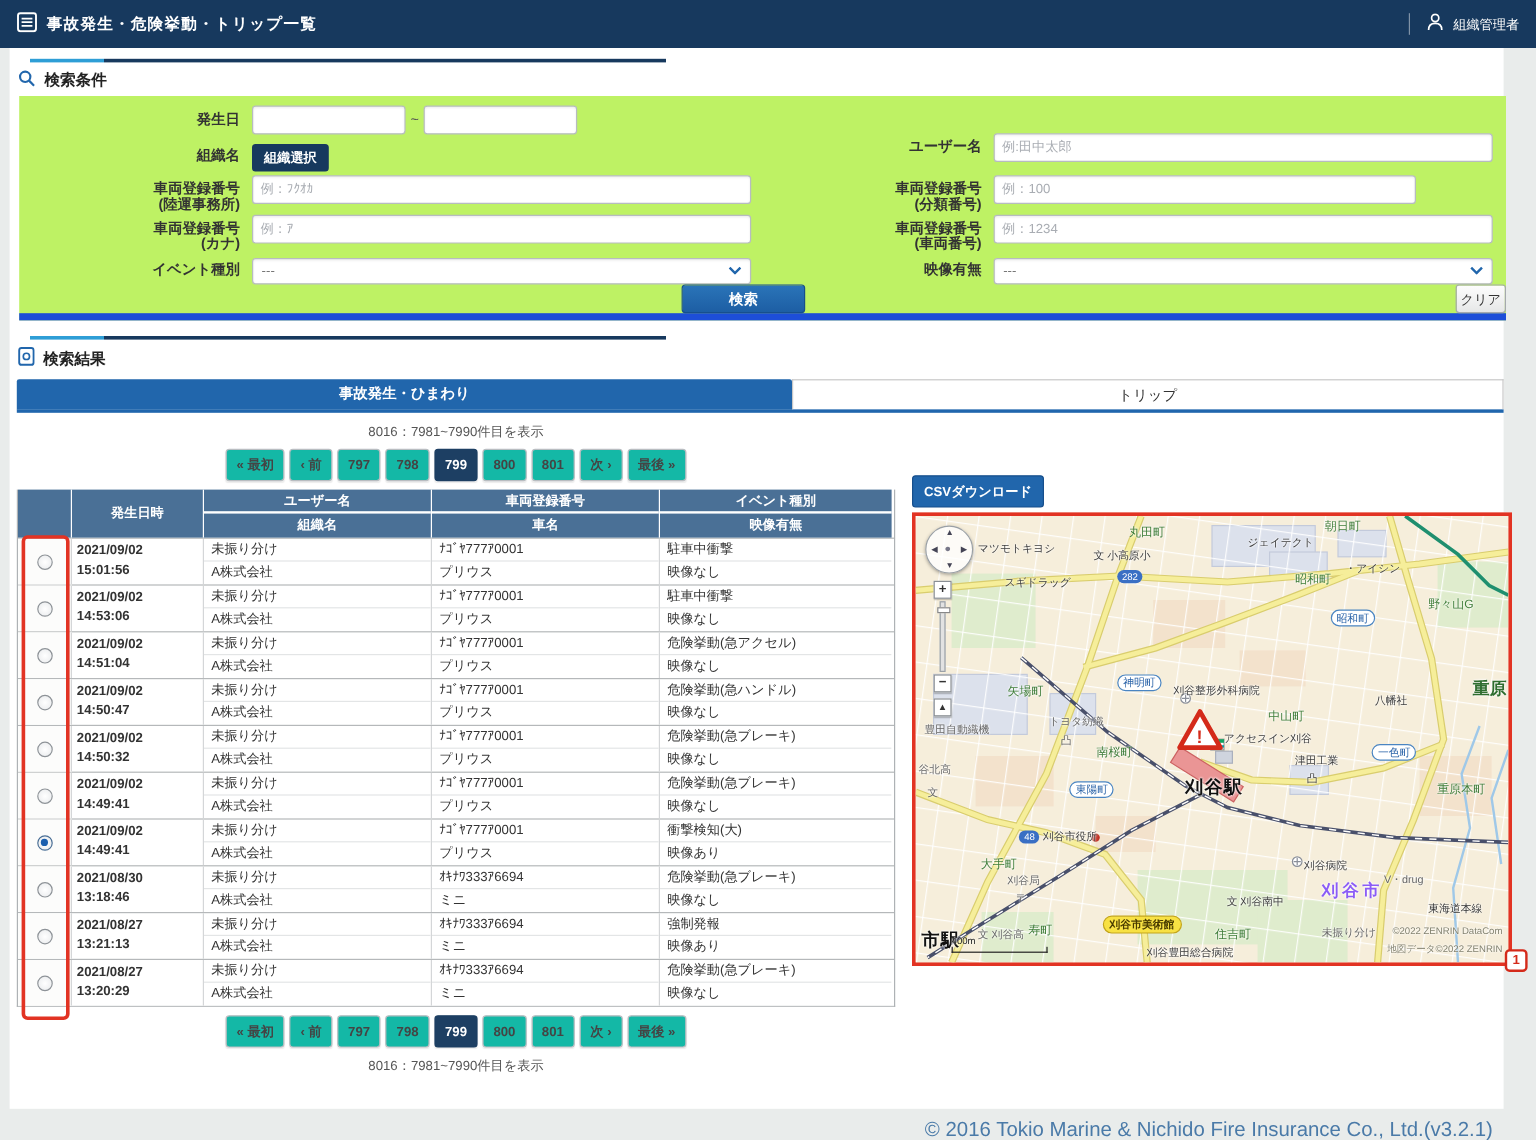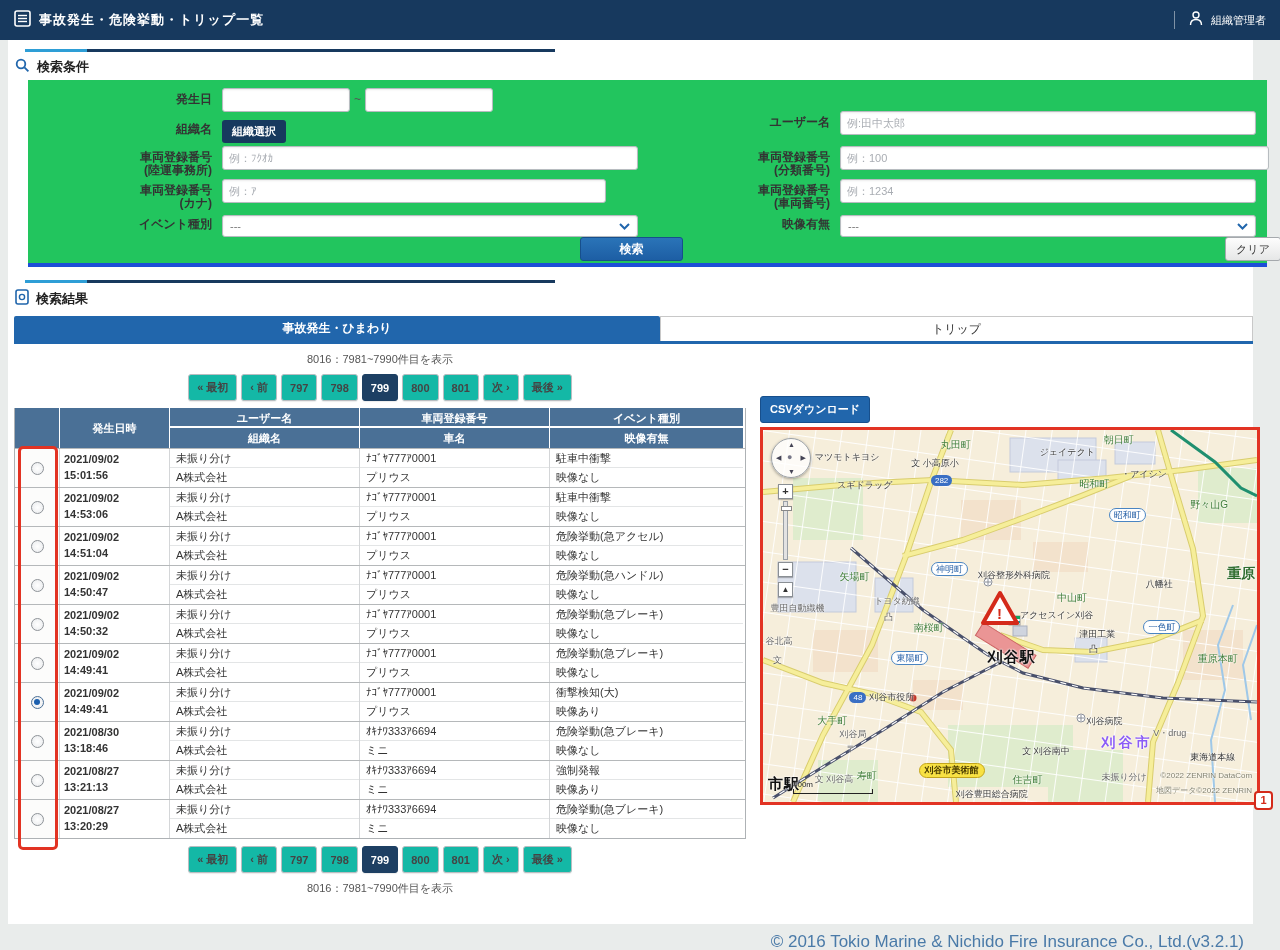--- a/index.html
+++ b/index.html
@@ -20,40 +20,40 @@
   .topbar-right { display:flex; align-items:center; gap:8px; }
   .topbar-divider { width:1px; height:18px; background:rgba(255,255,255,.45); margin-right:6px; }
   .topbar-right span.role { font-size:11px; }
   
   .page { margin:0 27px 0 8px; background:#fff; min-height:875px; position:relative; padding-bottom:12px; }
   .sec-rule { height:3px; width:530px; margin-left:17px;
     background:linear-gradient(to right,#2e9ed6 0,#2e9ed6 62px,#17395e 62px,#17395e 100%); }
   .sec-head { display:flex; align-items:center; gap:7px; margin:6px 0 4px 7px; }
   .sec-head .t { font-size:13px; font-weight:bold; color:#222; }
   
-  .panel { position:relative; margin:4px 2px 0 20px; width:1239px; height:187px;
-    background:#22c55e; border-bottom:4px solid #1d4ed8; }
+  .panel { position:relative; margin:4px 2px 0 8px; width:1239px; height:187px;
+    background:#bef264; border-bottom:6px solid #1d4ed8; }
   .frow { position:absolute; display:flex; align-items:flex-start; }
   .flabel { width:194px; text-align:right; padding-right:10px; font-weight:bold; color:#333;
     font-size:12px; line-height:13px; padding-top:5px; }
   .flabel.right { width:176px; }
   .inp { height:24px; border:1px solid #b7bcc0; border-radius:3px; background:#fff;
     font-size:11px; padding:0 6px; color:#333; box-shadow:inset 0 1px 2px rgba(0,0,0,.08);
     font-family:"Liberation Sans","DejaVu Sans",sans-serif; }
   .inp::placeholder { color:#a9adb3; }
   .tilde { padding:4px 4px 0 4px; color:#555; }
   .fake-select { height:22px; border:1px solid #b7bcc0; border-radius:3px; background:#fff;
     display:flex; align-items:center; justify-content:space-between; padding:0 7px;
     color:#777; font-size:11px; box-shadow:inset 0 1px 2px rgba(0,0,0,.08); cursor:pointer; }
   .btn-navy { background:#17395e; color:#fff; border:none; border-radius:3px;
     font-size:11px; font-weight:bold; padding:4px 10px; cursor:pointer; }
   .btn-blue { background:linear-gradient(#2a74b8,#1d5ea4); color:#fff; border:1px solid #174f8c;
     border-radius:3px; font-size:12px; font-weight:bold; cursor:pointer; }
   .btn-search { position:absolute; left:552px; top:157px; width:103px; height:24px; }
-  .btn-clear { position:absolute; left:1197px; top:157px; width:56px; height:24px;
+  .btn-clear { position:absolute; left:1197px; top:157px; width:42px; height:24px;
     background:linear-gradient(#fdfdfd,#e6e7e7); border:1px solid #a5a9ad; border-radius:3px;
     font-size:11px; color:#333; cursor:pointer; }
   
   .tabs { display:flex; margin:8px 0 0 6px; width:1239px; border-bottom:3px solid #2066ad; }
   .tab { height:25px; display:flex; align-items:center; justify-content:center;
     font-size:12px; cursor:pointer; }
   .tab.active { width:646px; background:#2166ac; color:#fff; font-weight:bold;
     border-radius:2px 2px 0 0; }
   .tab.inactive { width:593px; background:#fff; color:#333;
     border:1px solid #c8c8c8; border-bottom:none; }
@@ -200,21 +200,21 @@
             <div>車両登録番号</div>
             <div>(陸運事務所)</div>
           </div>
           <input class="inp" placeholder="例：ﾌｸｵｶ" style="width: 416px;">
         </div>
         <div class="frow" style="top: 99px; left: 0px;">
           <div class="flabel ">
             <div>車両登録番号</div>
             <div>(カナ)</div>
           </div>
-          <input class="inp" placeholder="例：ｱ" style="width: 384px;">
+          <input class="inp" placeholder="例：ｱ" style="width: 416px;">
         </div>
         <div class="frow" style="top: 133px; left: 0px;">
           <div class="flabel ">
             <div>イベント種別</div>
           </div>
           <div class="fake-select" style="width: 416px; margin-top: 2px;">
             <span>---</span>
             <span><svg width="11" height="7" viewBox="0 0 11 7">
                 <polyline points="1,1 5.5,5.5 10,1" fill="none" stroke="#2166ac" stroke-width="2"></polyline>
               </svg></span>
@@ -226,21 +226,21 @@
           <div class="flabel right">
             <div>ユーザー名</div>
           </div>
           <input class="inp" placeholder="例:田中太郎" style="width: 416px;">
         </div>
         <div class="frow" style="top: 66px; left: 0px;">
           <div class="flabel right">
             <div>車両登録番号</div>
             <div>(分類番号)</div>
           </div>
-          <input class="inp" placeholder="例：100" style="width: 429px;">
+          <input class="inp" placeholder="例：100" style="width: 352px;">
         </div>
         <div class="frow" style="top: 99px; left: 0px;">
           <div class="flabel right">
             <div>車両登録番号</div>
             <div>(車両番号)</div>
           </div>
           <input class="inp" placeholder="例：1234" style="width: 416px;">
         </div>
         <div class="frow" style="top: 133px; left: 0px;">
           <div class="flabel right">

